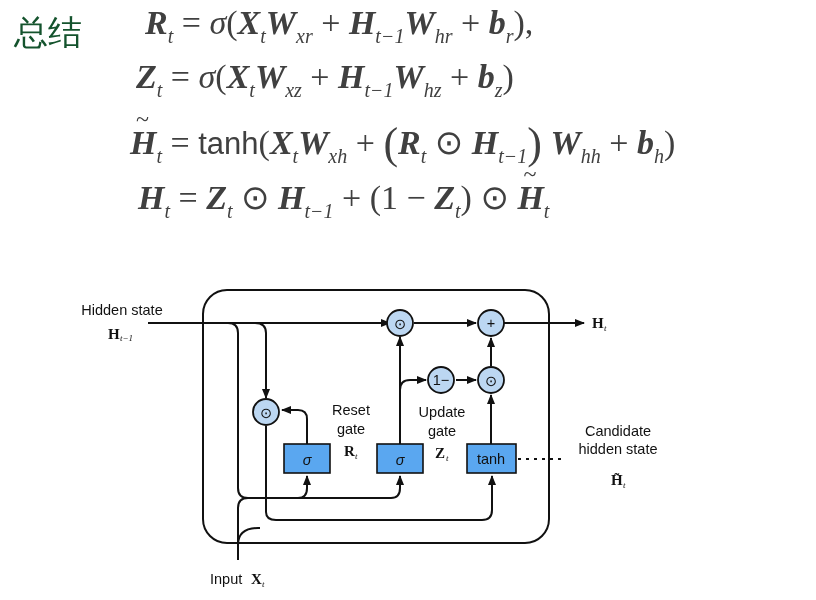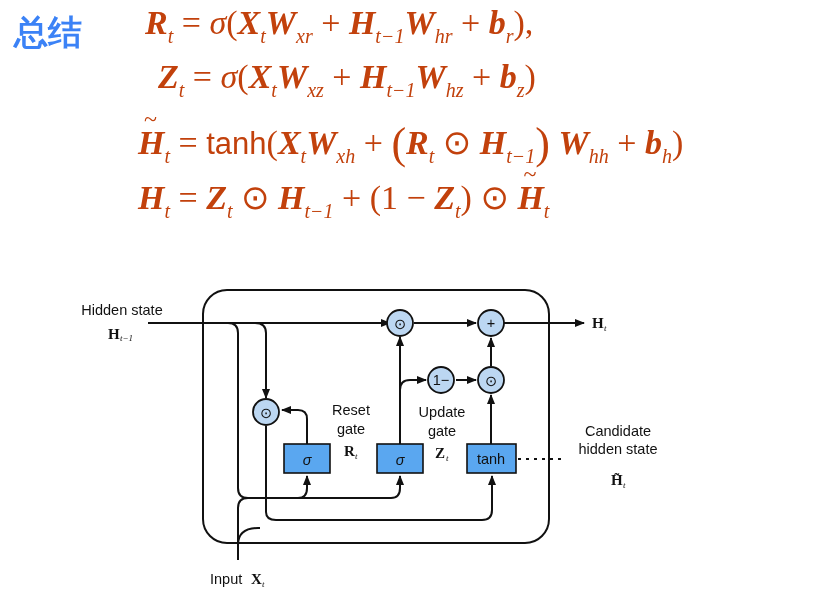--- a/index.html
+++ b/index.html
@@ -1,20 +1,20 @@
 <!DOCTYPE html>
 <html><head>
 <meta charset="utf-8">
 <style>
   html, body { margin: 0; padding: 0; background: #ffffff; }
   body { width: 816px; height: 600px; position: relative; overflow: hidden;
          font-family: "Liberation Sans", sans-serif; color: #222; }
-  .title { position: absolute; left: 14px; top: 10px; font-size: 34px; font-weight: bold;
-           font-family: "DejaVu Sans", sans-serif; color: #3b82f6; }
-  .eq { position: absolute; font-family: "Liberation Serif", serif; font-size: 34px; color: #c2410c;
+  .title { position: absolute; left: 14px; top: 10px; font-size: 34px; font-weight: normal;
+           font-family: "DejaVu Sans", sans-serif; color: #14532d; }
+  .eq { position: absolute; font-family: "Liberation Serif", serif; font-size: 34px; color: #404040;
         white-space: nowrap; }
   .eq b { font-style: italic; font-weight: bold; }
   .eq i { font-style: italic; }
   .eq sub { font-size: 20px; font-style: italic; vertical-align: -9px; line-height: 0; }
   .eq .sans { font-family: "Liberation Sans", sans-serif; font-size: 31px; }
   .eq .tilde { position: relative; display: inline-block; }
   .eq .tilde::before { content: "~"; position: absolute; left: 6px; top: -18px; font-size: 24px; font-weight: normal; font-style: normal; }
   .eq .big { font-size: 44px; vertical-align: -4px; }
   svg { position: absolute; left: 0; top: 0; }
   .lbl { font-family: "Liberation Sans", sans-serif; font-size: 14.5px; fill: #111; }
@@ -22,24 +22,24 @@
   .msub { font-family: "Liberation Serif", serif; font-style: italic; font-size: 9px; fill: #111; }
 </style>
 </head>
 <body>
 
 <div class="title">总结</div>
 
 <div class="eq" style="left:145px; top:4px;">
   <b>R</b><sub>t</sub> = <i>σ</i>(<b>X</b><sub>t</sub><b>W</b><sub>xr</sub> + <b>H</b><sub>t−1</sub><b>W</b><sub>hr</sub> + <b>b</b><sub>r</sub>),
 </div>
-<div class="eq" style="left:158px; top:58px;">
+<div class="eq" style="left:136px; top:58px;">
   <b>Z</b><sub>t</sub> = <i>σ</i>(<b>X</b><sub>t</sub><b>W</b><sub>xz</sub> + <b>H</b><sub>t−1</sub><b>W</b><sub>hz</sub> + <b>b</b><sub>z</sub>)
 </div>
-<div class="eq" style="left:138px; top:118px;">
+<div class="eq" style="left:130px; top:118px;">
   <b class="tilde">H</b><sub>t</sub> = <span class="sans">tanh</span>(<b>X</b><sub>t</sub><b>W</b><sub>xh</sub> + <span class="big">(</span><b>R</b><sub>t</sub> ⊙ <b>H</b><sub>t−1</sub><span class="big">)</span> <b>W</b><sub>hh</sub> + <b>b</b><sub>h</sub>)
 </div>
 <div class="eq" style="left:138px; top:177px;">
   <b>H</b><sub>t</sub> = <b>Z</b><sub>t</sub> ⊙ <b>H</b><sub>t−1</sub> + (1 − <b>Z</b><sub>t</sub>) ⊙ <b class="tilde">H</b><sub>t</sub>
 </div>
 
 <svg width="816" height="600" viewBox="0 0 816 600">
   <defs>
     <marker id="ah" markerWidth="10" markerHeight="8" refX="9" refY="4" orient="auto" markerUnits="userSpaceOnUse">
       <path d="M0,0 L10,4 L0,8 Z" fill="#111"></path>

